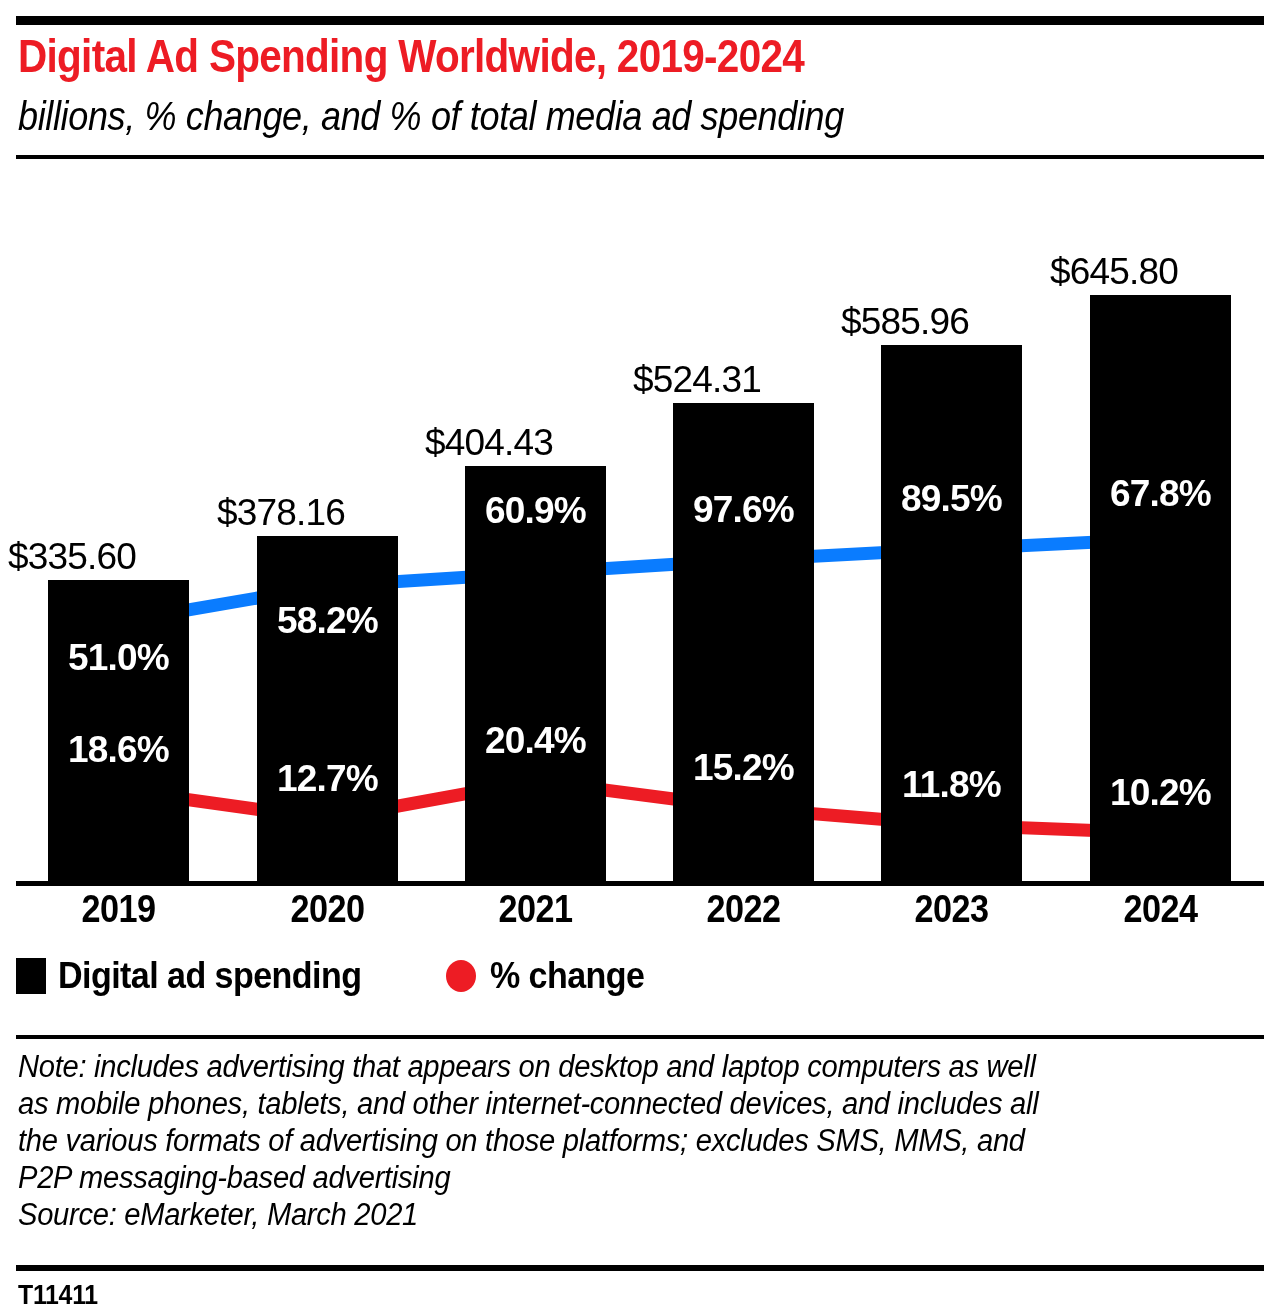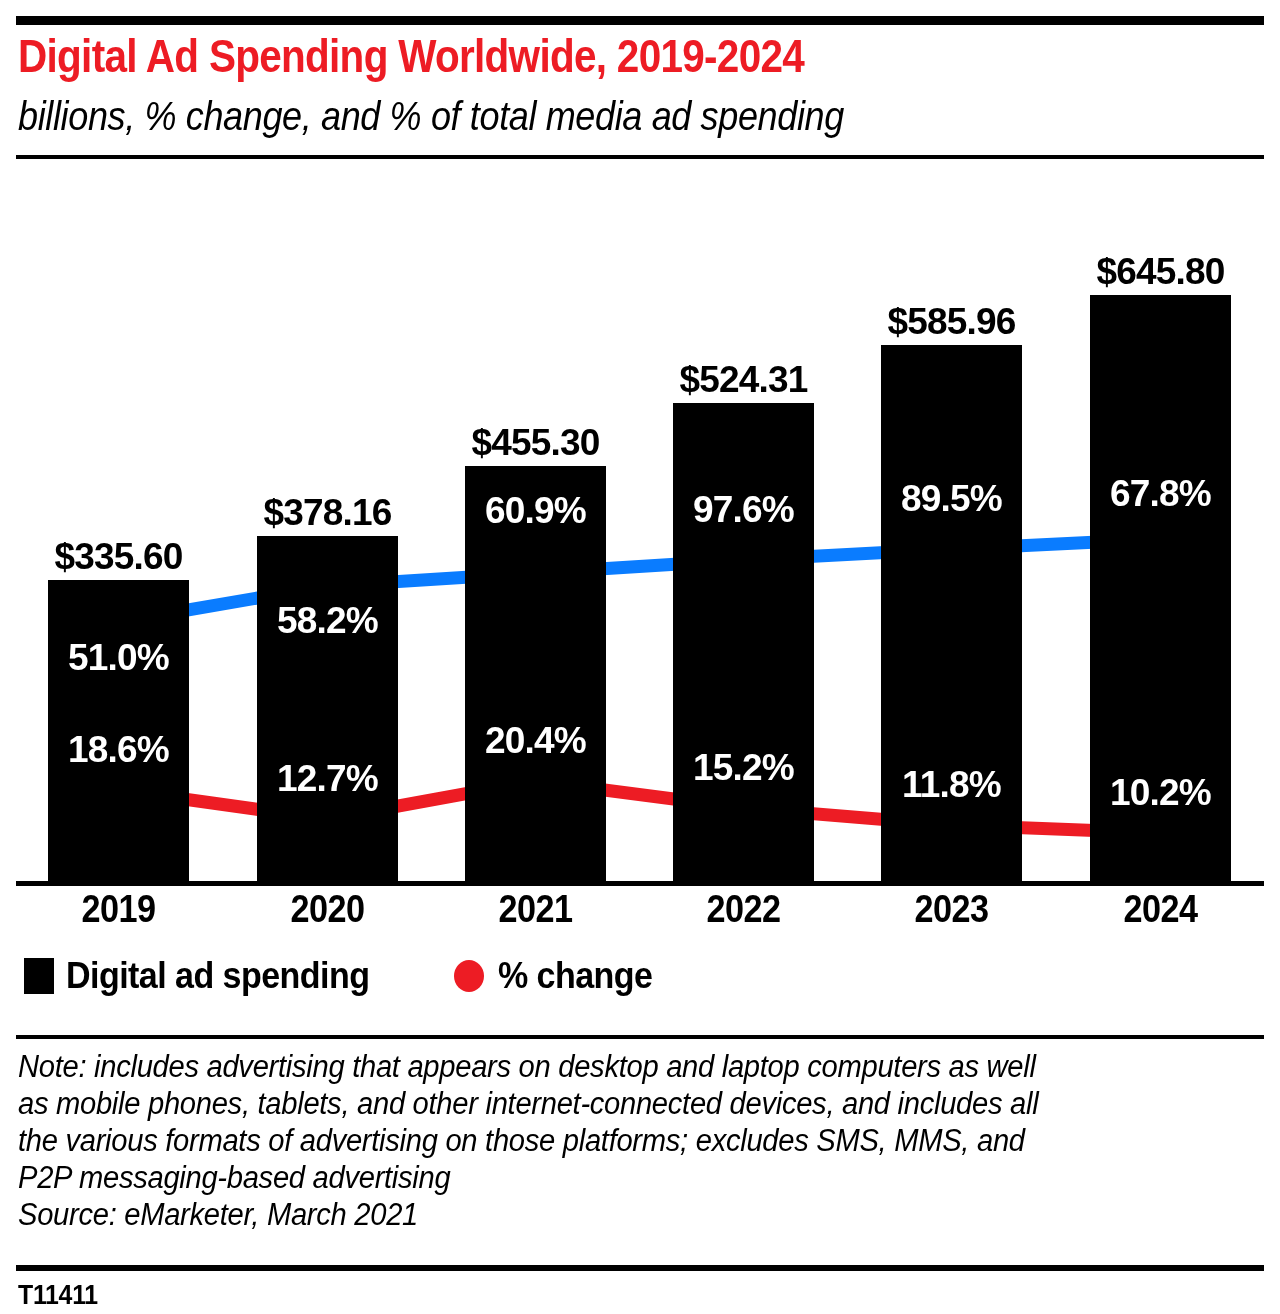--- a/index.html
+++ b/index.html
@@ -75,24 +75,24 @@
     width: 1280px;
     height: 900px;
   }
   .bar {
     position: absolute;
     background: #000000;
   }
   .bar-value {
     position: absolute;
     font-size: 37px;
-    font-weight: 700;
+    font-weight: 400;
     color: #000000;
     letter-spacing: -0.8px;
-    text-align: center;
+    text-align: left;
     white-space: nowrap;
   }
   .pct-total-label {
     position: absolute;
     font-size: 37px;
     font-weight: 700;
     color: #ffffff;
     letter-spacing: -0.8px;
     text-align: center;
     white-space: nowrap;
@@ -121,21 +121,21 @@
     font-weight: 700;
     color: #000000;
     letter-spacing: -0.6px;
     text-align: center;
     transform: scaleX(0.9);
   }
 
   
   .legend {
     position: absolute;
-    left: 24px;
+    left: 16px;
     top: 955px;
     width: 1248px;
     height: 56px;
   }
   .legend-item {
     position: absolute;
     display: flex;
     align-items: center;
     white-space: nowrap;
   }
@@ -259,21 +259,21 @@
         <circle cx="743" cy="808" r="15" fill="#ED1C24"></circle>
         <circle cx="951" cy="825" r="15" fill="#ED1C24"></circle>
         <circle cx="1160" cy="833" r="15" fill="#ED1C24"></circle>
       </svg>
     <div class="axis-line"></div>
   <div class="bar" style="left: 48px; top: 580px; width: 141px; height: 304px; background: rgb(0, 0, 0);"></div>
       <div class="bar-value" style="left: 8px; top: 536px; width: 221px;">$335.60</div>
       <div class="bar" style="left: 257px; top: 536px; width: 141px; height: 348px; background: rgb(0, 0, 0);"></div>
       <div class="bar-value" style="left: 217px; top: 492px; width: 221px;">$378.16</div>
       <div class="bar" style="left: 465px; top: 466px; width: 141px; height: 418px; background: rgb(0, 0, 0);"></div>
-      <div class="bar-value" style="left: 425px; top: 422px; width: 221px;">$455.30</div>
+      <div class="bar-value" style="left: 425px; top: 422px; width: 221px;">$404.43</div>
       <div class="bar" style="left: 673px; top: 403px; width: 141px; height: 481px; background: rgb(0, 0, 0);"></div>
       <div class="bar-value" style="left: 633px; top: 359px; width: 221px;">$524.31</div>
       <div class="bar" style="left: 881px; top: 345px; width: 141px; height: 539px; background: rgb(0, 0, 0);"></div>
       <div class="bar-value" style="left: 841px; top: 301px; width: 221px;">$585.96</div>
       <div class="bar" style="left: 1090px; top: 295px; width: 141px; height: 589px; background: rgb(0, 0, 0);"></div>
       <div class="bar-value" style="left: 1050px; top: 251px; width: 221px;">$645.80</div>
       <div class="pct-total-label" style="left: 18px; top: 637px; width: 201px;">51.0%</div>
       <div class="pct-total-label" style="left: 227px; top: 600px; width: 201px;">58.2%</div>
       <div class="pct-total-label" style="left: 435px; top: 490px; width: 201px;">60.9%</div>
       <div class="pct-total-label" style="left: 643px; top: 489px; width: 201px;">97.6%</div>

